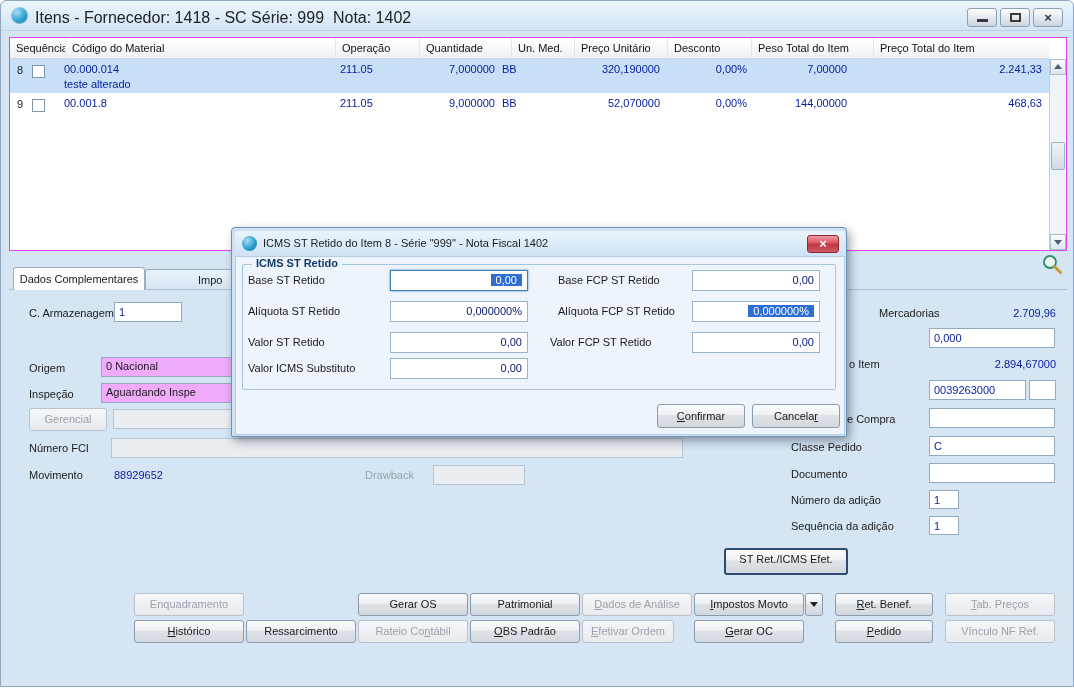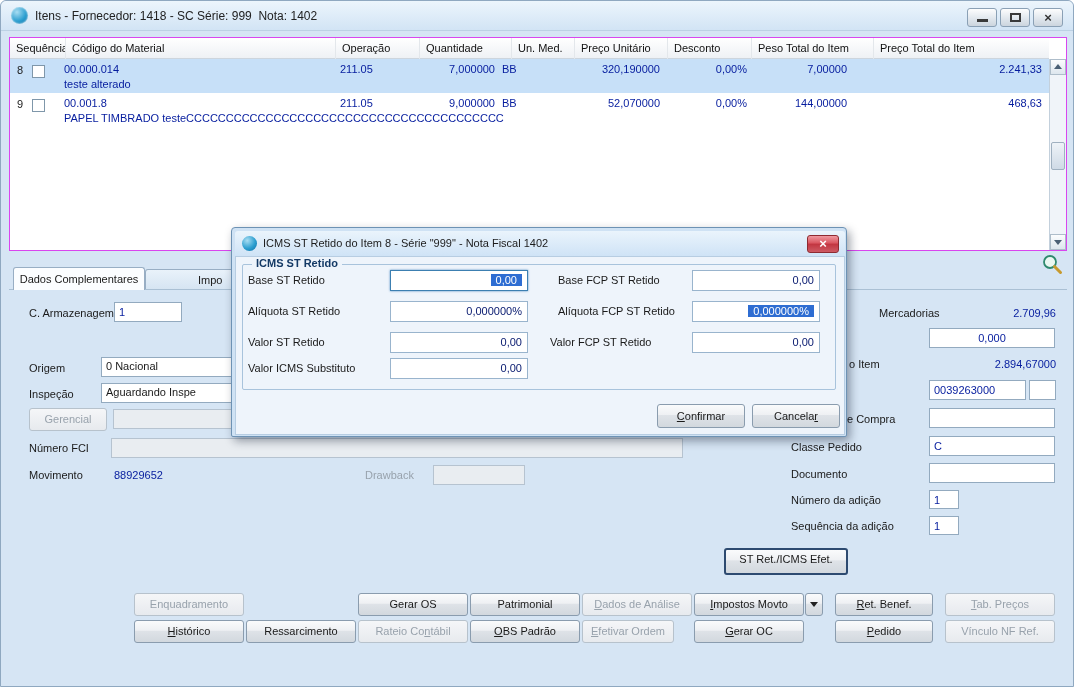--- a/index.html
+++ b/index.html
@@ -7,21 +7,21 @@
   body { font-family:"Liberation Sans", sans-serif; font-size:11px; background:#ffffff; color:#1a1a1a; }
 
   #window { position:absolute; left:0; top:0; width:1074px; height:687px;
             background:#d6e5f4; border:1px solid #8fa8c0; border-radius:6px 6px 0 0; overflow:hidden; }
 
   
   .titlebar { position:absolute; left:0; top:0; width:100%; height:30px;
               background:linear-gradient(#ecf5fc,#d2e4f5); border-bottom:1px solid #bcd1e4; border-radius:5px 5px 0 0; }
   .app-icon { position:absolute; left:10px; top:6px; width:17px; height:17px; border-radius:50%;
               background:radial-gradient(circle at 35% 30%, #a8ddf2, #2d9fd0 55%, #0b6ea6); box-shadow:inset 0 0 2px #fff; }
-  .titlebar .title { position:absolute; left:34px; top:8px; font-size:12px; color:#222; white-space:pre; }
+  .titlebar .title { position:absolute; left:34px; top:8px; font-size:16px; color:#222; white-space:pre; }
   .winbtns { position:absolute; right:10px; top:7px; display:flex; gap:3px; }
   .winbtn { width:30px; height:19px; background:linear-gradient(#fdfdfd,#e3e9ef 50%,#ccd5de);
             border:1px solid #8aa0b5; border-radius:3px; position:relative; text-align:center;
             line-height:17px; font-weight:bold; font-size:13px; color:#333; }
   .glyph-min { position:absolute; left:9px; bottom:4px; width:11px; height:3px; background:#3a3a3a; }
   .glyph-max { position:absolute; left:9px; top:4px; width:11px; height:9px; border:2px solid #3a3a3a; background:transparent; }
 
   
   .grid { position:absolute; left:8px; top:36px; width:1058px; height:214px; background:#fff; border:1px solid #d946ef; }
   .grid-header { position:absolute; left:0; top:0; width:1039px; height:21px;
@@ -52,25 +52,25 @@
   .tab.active { left:12px; top:266px; width:132px; height:23px; line-height:22px; background:#fbfdff; z-index:2; }
   .tab.inactive { left:144px; top:268px; width:148px; height:21px; line-height:20px;
                   background:linear-gradient(#e9f2fa,#d5e4f2); text-align:left; padding-left:52px; }
   .tab-line { position:absolute; left:8px; top:288px; width:1058px; height:1px; background:#aac0d4; z-index:1; }
 
   
   .lbl { position:absolute; white-space:nowrap; color:#1a1a1a; }
   .lbl.disabled { color:#98a2ac; }
   .field { position:absolute; height:20px; line-height:18px; background:#fff; border:1px solid #93aabf;
            padding:0 4px; color:#051c9e; overflow:hidden; white-space:nowrap; }
-  .field.right { text-align:center; }
+  .field.right { text-align:left; }
   .field.disabled { background:#e9edf1; border-color:#b6c3d0; }
   .flatval { position:absolute; white-space:nowrap; color:#051c9e; }
   .flatval.right { text-align:right; }
-  .combo { position:absolute; height:20px; background:#ffffff; border:1px solid #93aabf; }
+  .combo { position:absolute; height:20px; background:#f0abfc; border:1px solid #93aabf; }
   .combo-text { position:absolute; left:4px; top:2px; white-space:nowrap; color:#1a1a1a; }
   .combo-arrow { position:absolute; right:1px; top:1px; bottom:1px; width:16px;
                  background:linear-gradient(#f5f8fb,#dde6ee); border-left:1px solid #aabccc; }
   .combo-arrow .tri { width:0; height:0; border-left:4px solid transparent; border-right:4px solid transparent;
                       border-top:5px solid #3c4c5c; margin:6px auto 0; }
 
   .btn { position:absolute; height:23px; line-height:21px; text-align:center; color:#1a1a1a;
          background:linear-gradient(#fafbfc,#eef0f3 45%,#dfe3e8 46%,#d2d8de);
          border:1px solid #8a9cae; border-radius:3px; overflow:hidden; white-space:nowrap; cursor:default; }
   .btn.disabled { color:#98a2ac; border-color:#b7c2cc; background:linear-gradient(#f5f6f8,#e7eaee); }
@@ -142,21 +142,20 @@
       <div class="gcell r" style="left:560px;top:4px;width:90px">320,190000</div>
       <div class="gcell r" style="left:655px;top:4px;width:82px">0,00%</div>
       <div class="gcell r" style="left:737px;top:4px;width:100px">7,00000</div>
       <div class="gcell r" style="left:860px;top:4px;width:172px">2.241,33</div>
     </div>
 
     <div class="grid-row" style="top:55px">
       <div class="gcell k" style="left:0;top:5px;width:20px;text-align:center">9</div>
       <div class="chk"></div>
       <div class="gcell" style="left:54px;top:4px">00.001.8</div>
-      <div class="gcell" style="left:54px;top:19px">PAPEL TIMBRADO testeCCCCCCCCCCCCCCCCCCCCCCCCCCCCCCCCCCCCCCCC</div>
       <div class="gcell" style="left:330px;top:4px">211.05</div>
       <div class="gcell r" style="left:400px;top:4px;width:85px">9,000000</div>
       <div class="gcell" style="left:492px;top:4px">BB</div>
       <div class="gcell r" style="left:560px;top:4px;width:90px">52,070000</div>
       <div class="gcell r" style="left:655px;top:4px;width:82px">0,00%</div>
       <div class="gcell r" style="left:737px;top:4px;width:100px">144,00000</div>
       <div class="gcell r" style="left:860px;top:4px;width:172px">468,63</div>
     </div>
 
     <div class="vscroll">

